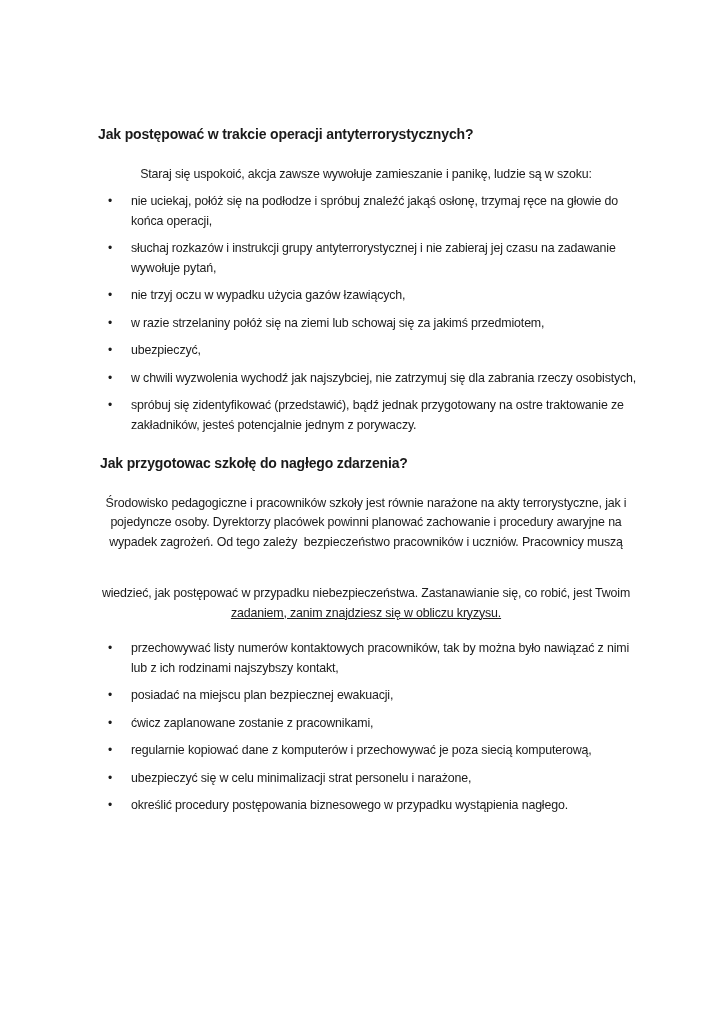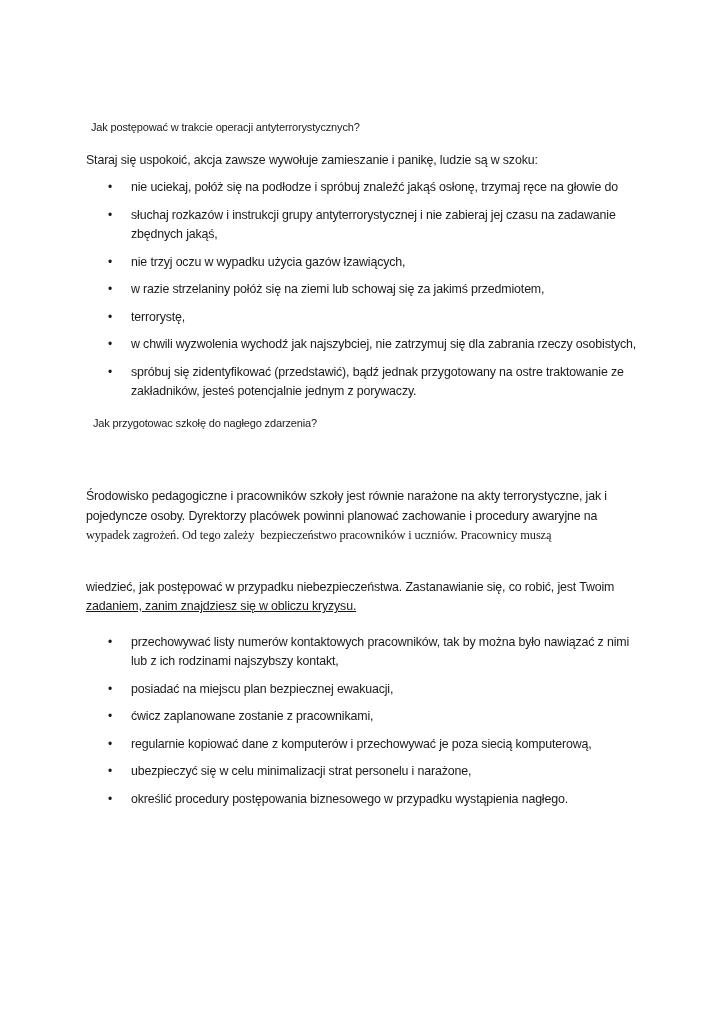--- a/index.html
+++ b/index.html
@@ -18,28 +18,29 @@
   .page {
     position: absolute;
     left: 86px;
     top: 113px;
     width: 560px;
     font-size: 12.4px;
     line-height: 19.5px;
     letter-spacing: -0.15px;
   }
   .heading {
-    font-weight: normal;
-    margin: 5px;
-    font-size: 11px;
+    font-weight: bold;
+    margin: 12px;
+    font-size: 14px;
     line-height: 19.5px;
   }
   .heading.h2 { padding-left: 2px; }
   .para {
     margin: 0;
+    text-align: center;
   }
   ul.blist {
     list-style: none;
     margin: 0;
     padding: 0;
   }
   ul.blist li {
     position: relative;
     padding-left: 45px;
   }
@@ -58,62 +59,63 @@
 <div class="page">
 
   <p class="heading">Jak postępować w trakcie operacji antyterrorystycznych?</p>
   <div class="gap-m"></div>
   <p class="para">Staraj się uspokoić, akcja zawsze wywołuje zamieszanie i panikę, ludzie są w szoku:</p>
   <div class="gap-m"></div>
   <ul class="blist" id="list1">
       <li>
         <span class="bullet">•</span>
         <div>nie uciekaj, połóż się na podłodze i spróbuj znaleźć jakąś osłonę, trzymaj ręce na głowie do</div>
+        <div>końca operacji,</div>
       </li>
       <li style="height: 8px;"></li>
       <li>
         <span class="bullet">•</span>
         <div>słuchaj rozkazów i instrukcji grupy antyterrorystycznej i nie zabieraj jej czasu na zadawanie</div>
-        <div>zbędnych jakąś,</div>
+        <div>wywołuje pytań,</div>
       </li>
       <li style="height: 8px;"></li>
       <li>
         <span class="bullet">•</span>
         <div>nie trzyj oczu w wypadku użycia gazów łzawiących,</div>
       </li>
       <li style="height: 8px;"></li>
       <li>
         <span class="bullet">•</span>
         <div>w razie strzelaniny połóż się na ziemi lub schowaj się za jakimś przedmiotem,</div>
       </li>
       <li style="height: 8px;"></li>
       <li>
         <span class="bullet">•</span>
-        <div>terrorystę,</div>
+        <div>ubezpieczyć,</div>
       </li>
       <li style="height: 8px;"></li>
       <li>
         <span class="bullet">•</span>
         <div>w chwili wyzwolenia wychodź jak najszybciej, nie zatrzymuj się dla zabrania rzeczy osobistych,</div>
       </li>
       <li style="height: 8px;"></li>
       <li>
         <span class="bullet">•</span>
         <div>spróbuj się zidentyfikować (przedstawić), bądź jednak przygotowany na ostre traktowanie ze</div>
         <div>zakładników, jesteś potencjalnie jednym z porywaczy.</div>
       </li>
     </ul>
 
   <div class="gap-s"></div>
   <p class="heading h2">Jak przygotowac szkołę do nagłego zdarzenia?</p>
   <div class="gap-m"></div>
   <div class="para" id="para2">
-      <div style="white-space: pre; margin-top: 41px;">Środowisko pedagogiczne i pracowników szkoły jest równie narażone na akty terrorystyczne, jak i</div>
+      <div style="white-space: pre;">Środowisko pedagogiczne i pracowników szkoły jest równie narażone na akty terrorystyczne, jak i</div>
       <div style="white-space: pre;">pojedyncze osoby. Dyrektorzy placówek powinni planować zachowanie i procedury awaryjne na</div>
-      <div style="white-space: pre; font-family: Liberation Serif, serif;">wypadek zagrożeń. Od tego zależy  bezpieczeństwo pracowników i uczniów. Pracownicy muszą</div>
+      <div style="white-space: pre;">wypadek zagrożeń. Od tego zależy  bezpieczeństwo pracowników i uczniów. Pracownicy muszą</div>
       <div style="white-space: pre; margin-top: 32px;">wiedzieć, jak postępować w przypadku niebezpieczeństwa. Zastanawianie się, co robić, jest Twoim</div>
       <div style="white-space: pre; text-decoration: underline;">zadaniem, zanim znajdziesz się w obliczu kryzysu.</div>
     </div>
   <div class="gap-m"></div>
   <div class="gap-m"></div>
   <ul class="blist" id="list2">
       <li>
         <span class="bullet">•</span>
         <div>przechowywać listy numerów kontaktowych pracowników, tak by można było nawiązać z nimi</div>
         <div>lub z ich rodzinami najszybszy kontakt,</div>

